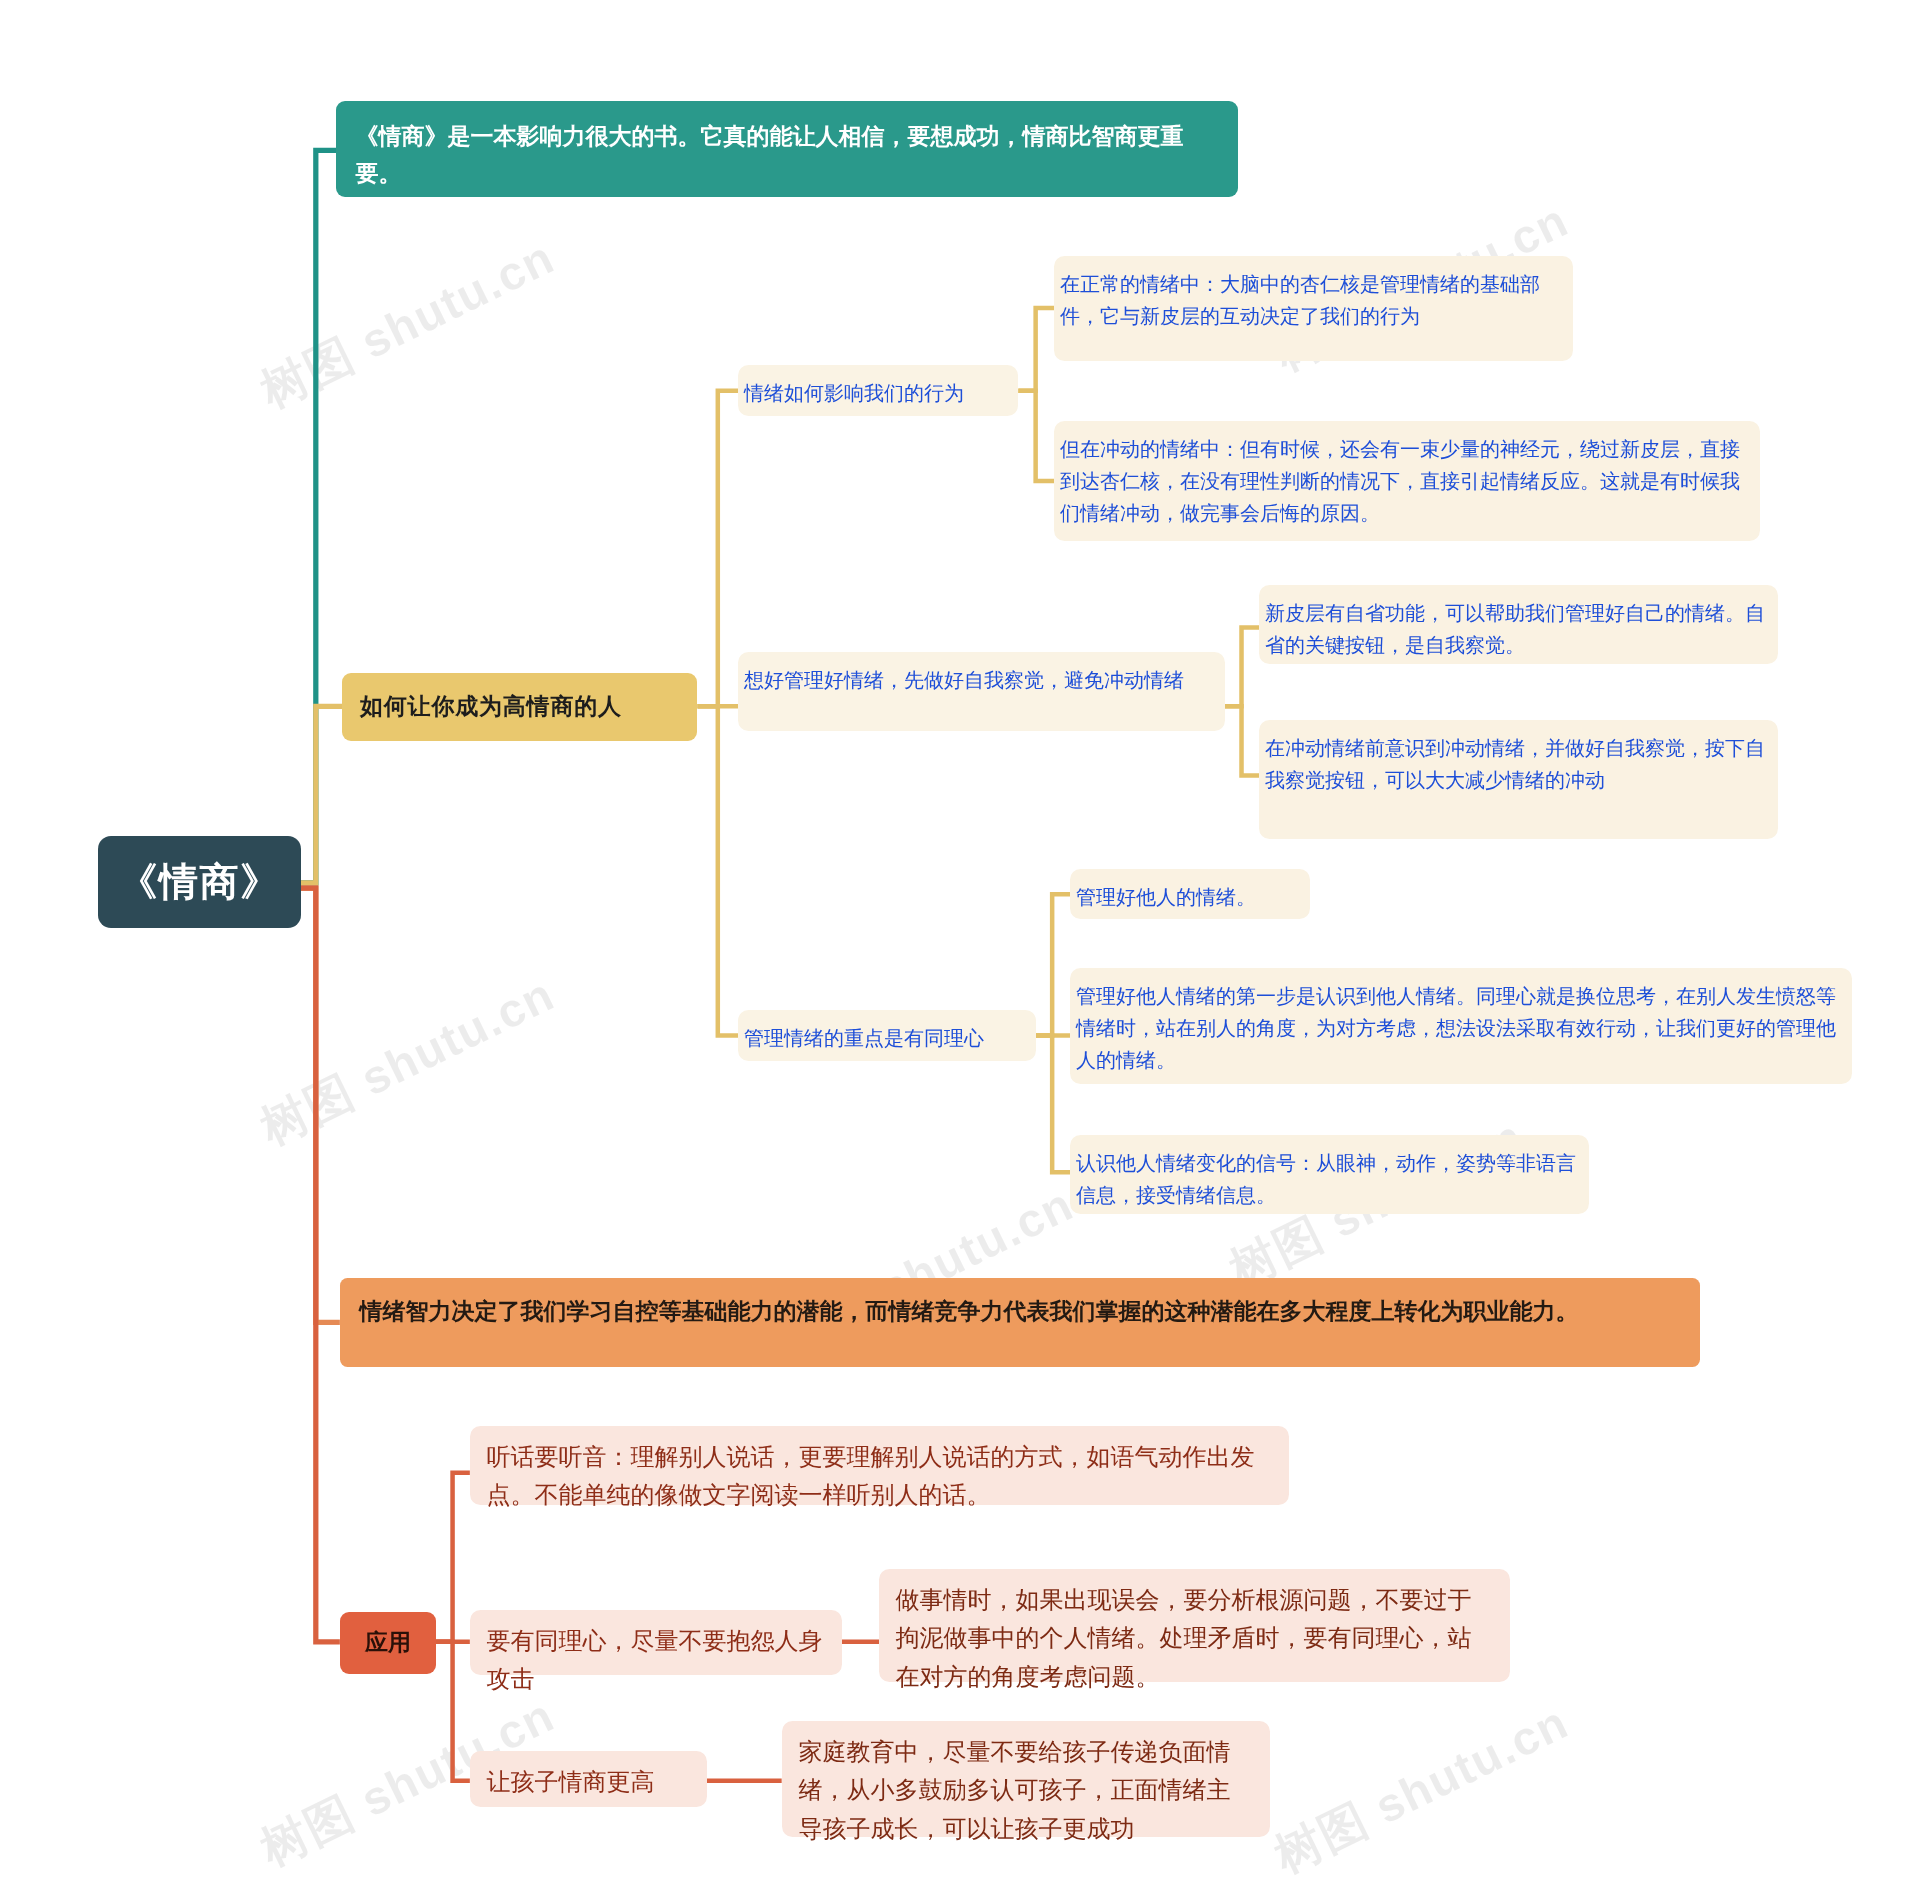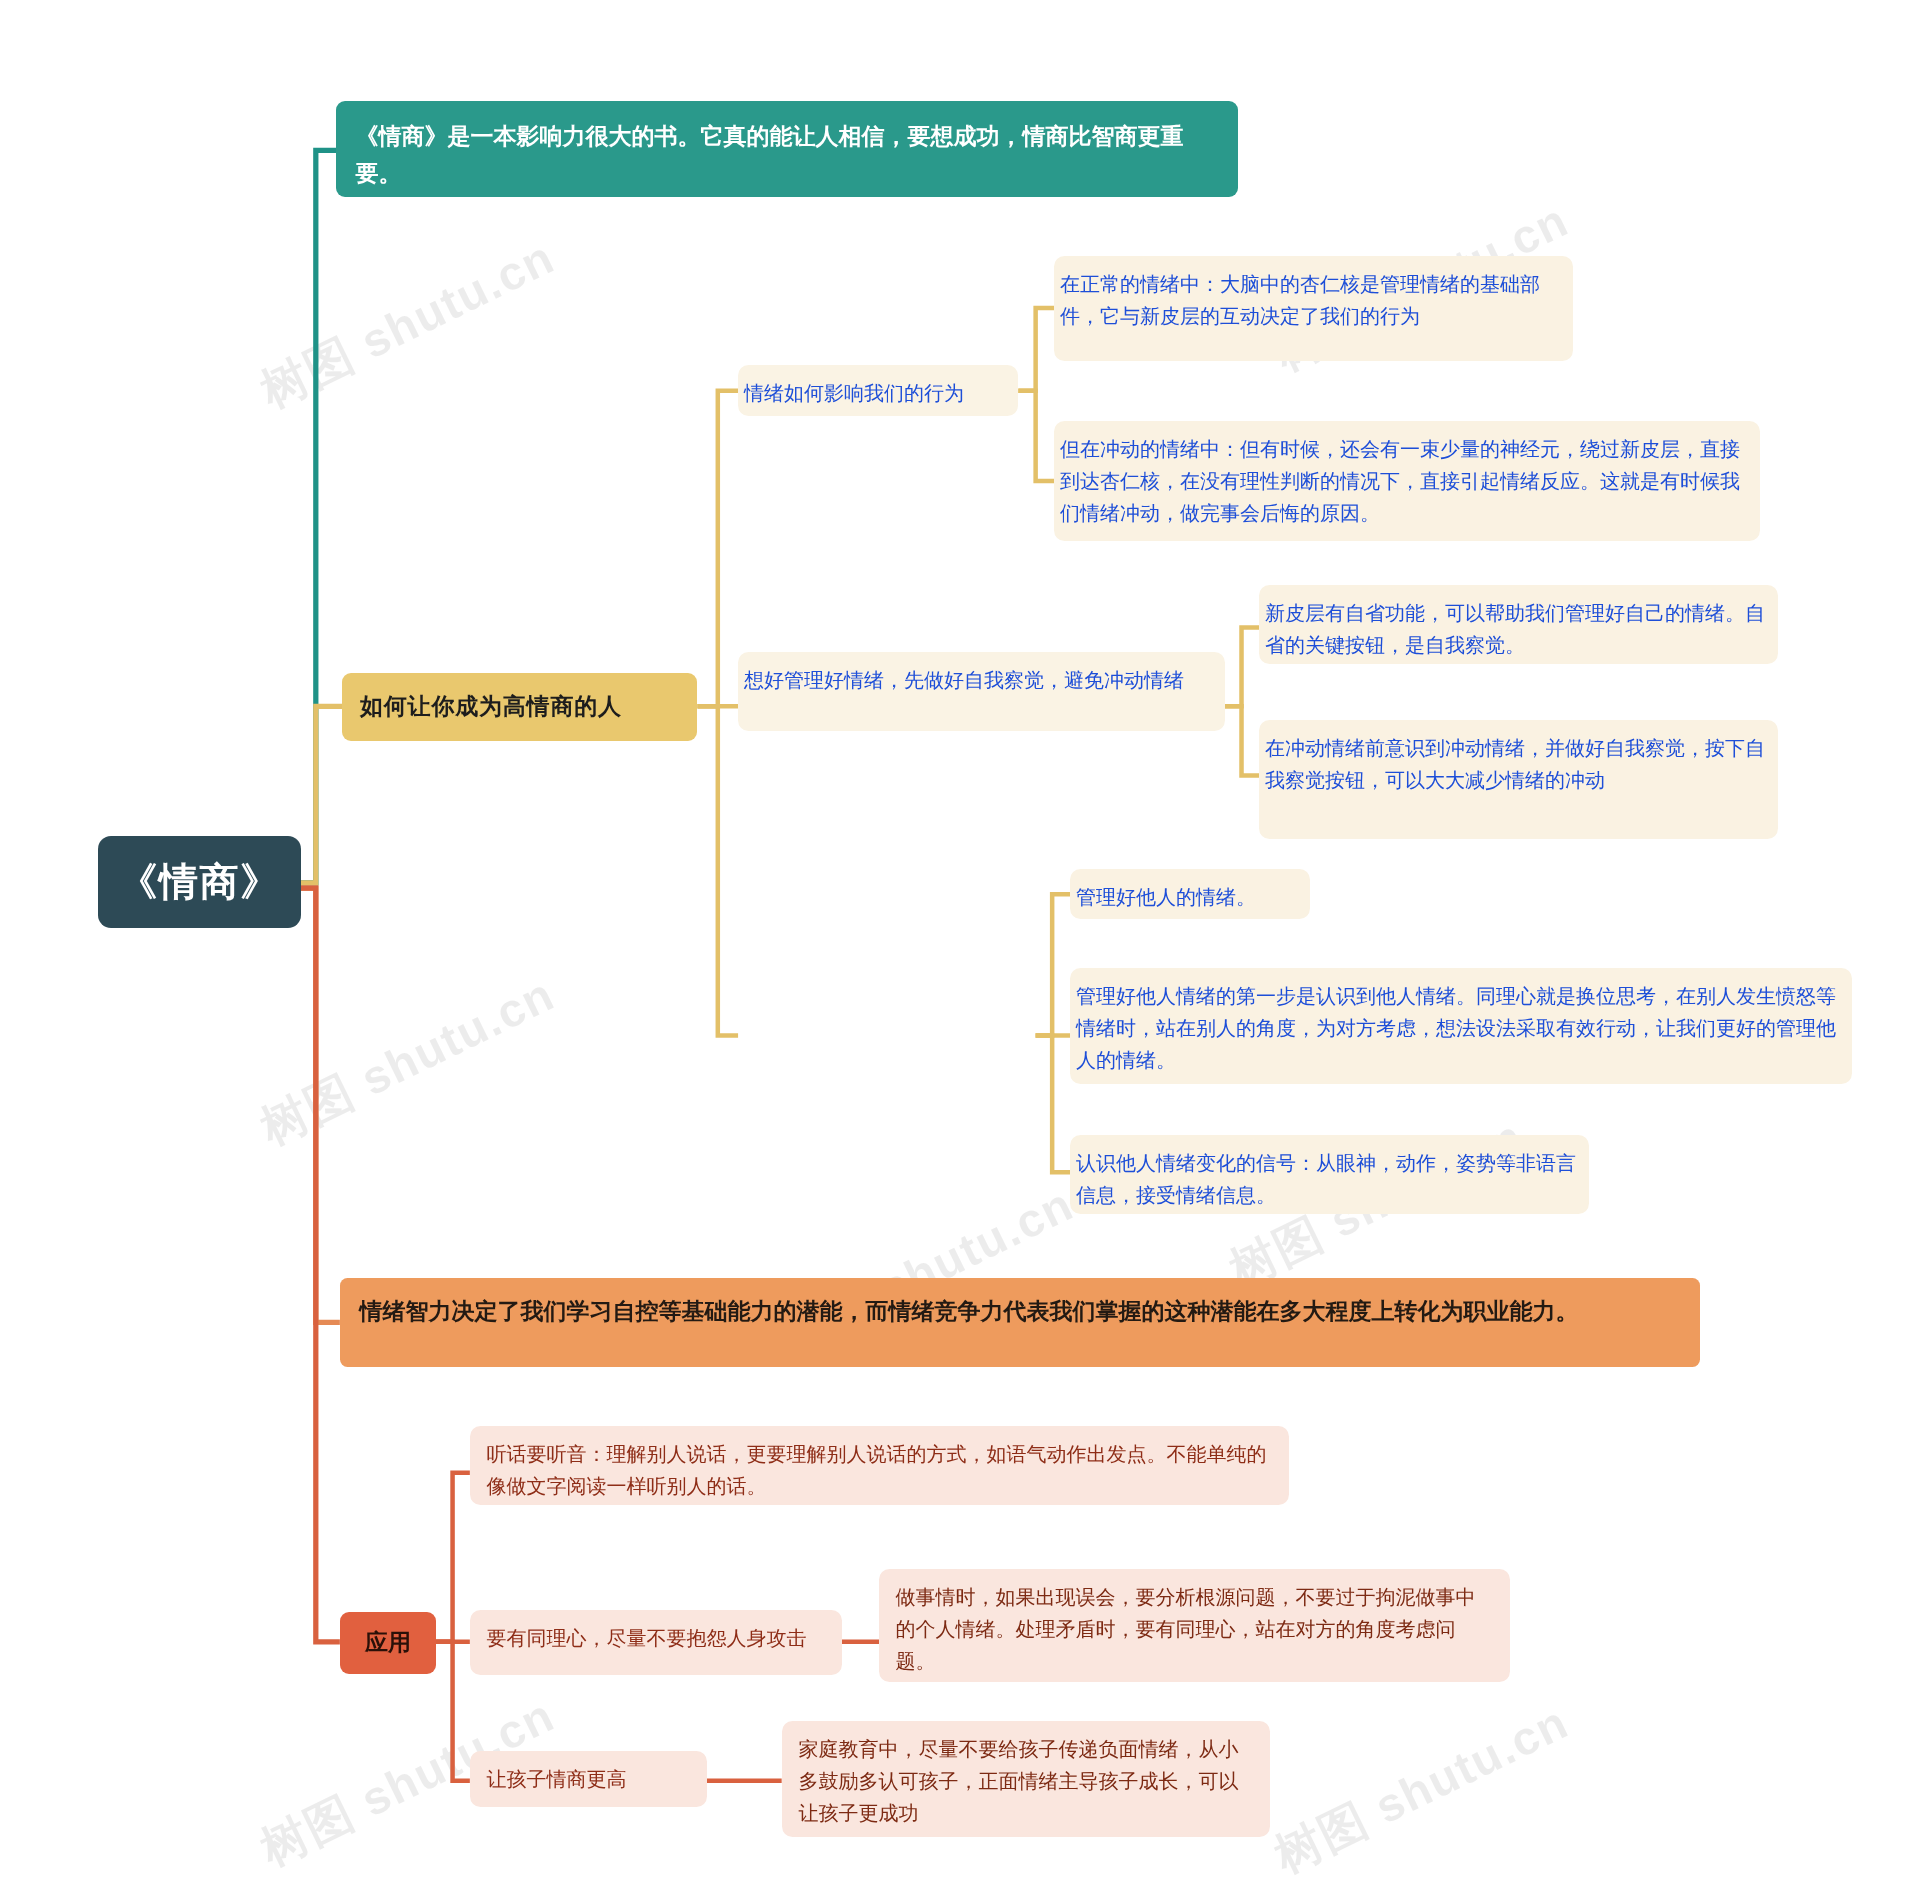--- a/index.html
+++ b/index.html
@@ -101,21 +101,21 @@
     border-radius: 10.5px;
     align-items: flex-start;
     line-height: 1.60;
   }
   .cream.mid { background:#faf3e4; }
 
   
   .pink {
     background: #fae6de;
     color: #8e2d17;
-    font-size: 20px;
+    font-size: 24px;
     padding: 12px 16.5px;
     border-radius: 10.5px;
     align-items: flex-start;
     line-height: 1.60;
   }
   .pink.leafbox { color:#7d2a13; }
 </style>
 </head>
 <body>
 
@@ -191,20 +191,23 @@
   </div>
 
   <div class="node cream" style="left:1259px; top:585px; width:519px; height:79px;">
     <span>新皮层有自省功能，可以帮助我们管理好自己的情绪。自省的关键按钮，是自我察觉。</span>
   </div>
 
   <div class="node cream" style="left:1259px; top:720px; width:519px; height:119px;">
     <span>在冲动情绪前意识到冲动情绪，并做好自我察觉，按下自我察觉按钮，可以大大减少情绪的冲动</span>
   </div>
 
+  <div class="node cream mid" style="left:738px; top:1010px; width:298px; height:51px;">
+    <span>管理情绪的重点是有同理心</span>
+  </div>
 
   <div class="node cream" style="left:1070px; top:869px; width:240px; height:50px;">
     <span>管理好他人的情绪。</span>
   </div>
 
   <div class="node cream" style="left:1070px; top:968px; width:782px; height:116px;">
     <span>管理好他人情绪的第一步是认识到他人情绪。同理心就是换位思考，在别人发生愤怒等情绪时，站在别人的角度，为对方考虑，想法设法采取有效行动，让我们更好的管理他人的情绪。</span>
   </div>
 
   <div class="node cream" style="left:1070px; top:1135px; width:519px; height:79px;">

